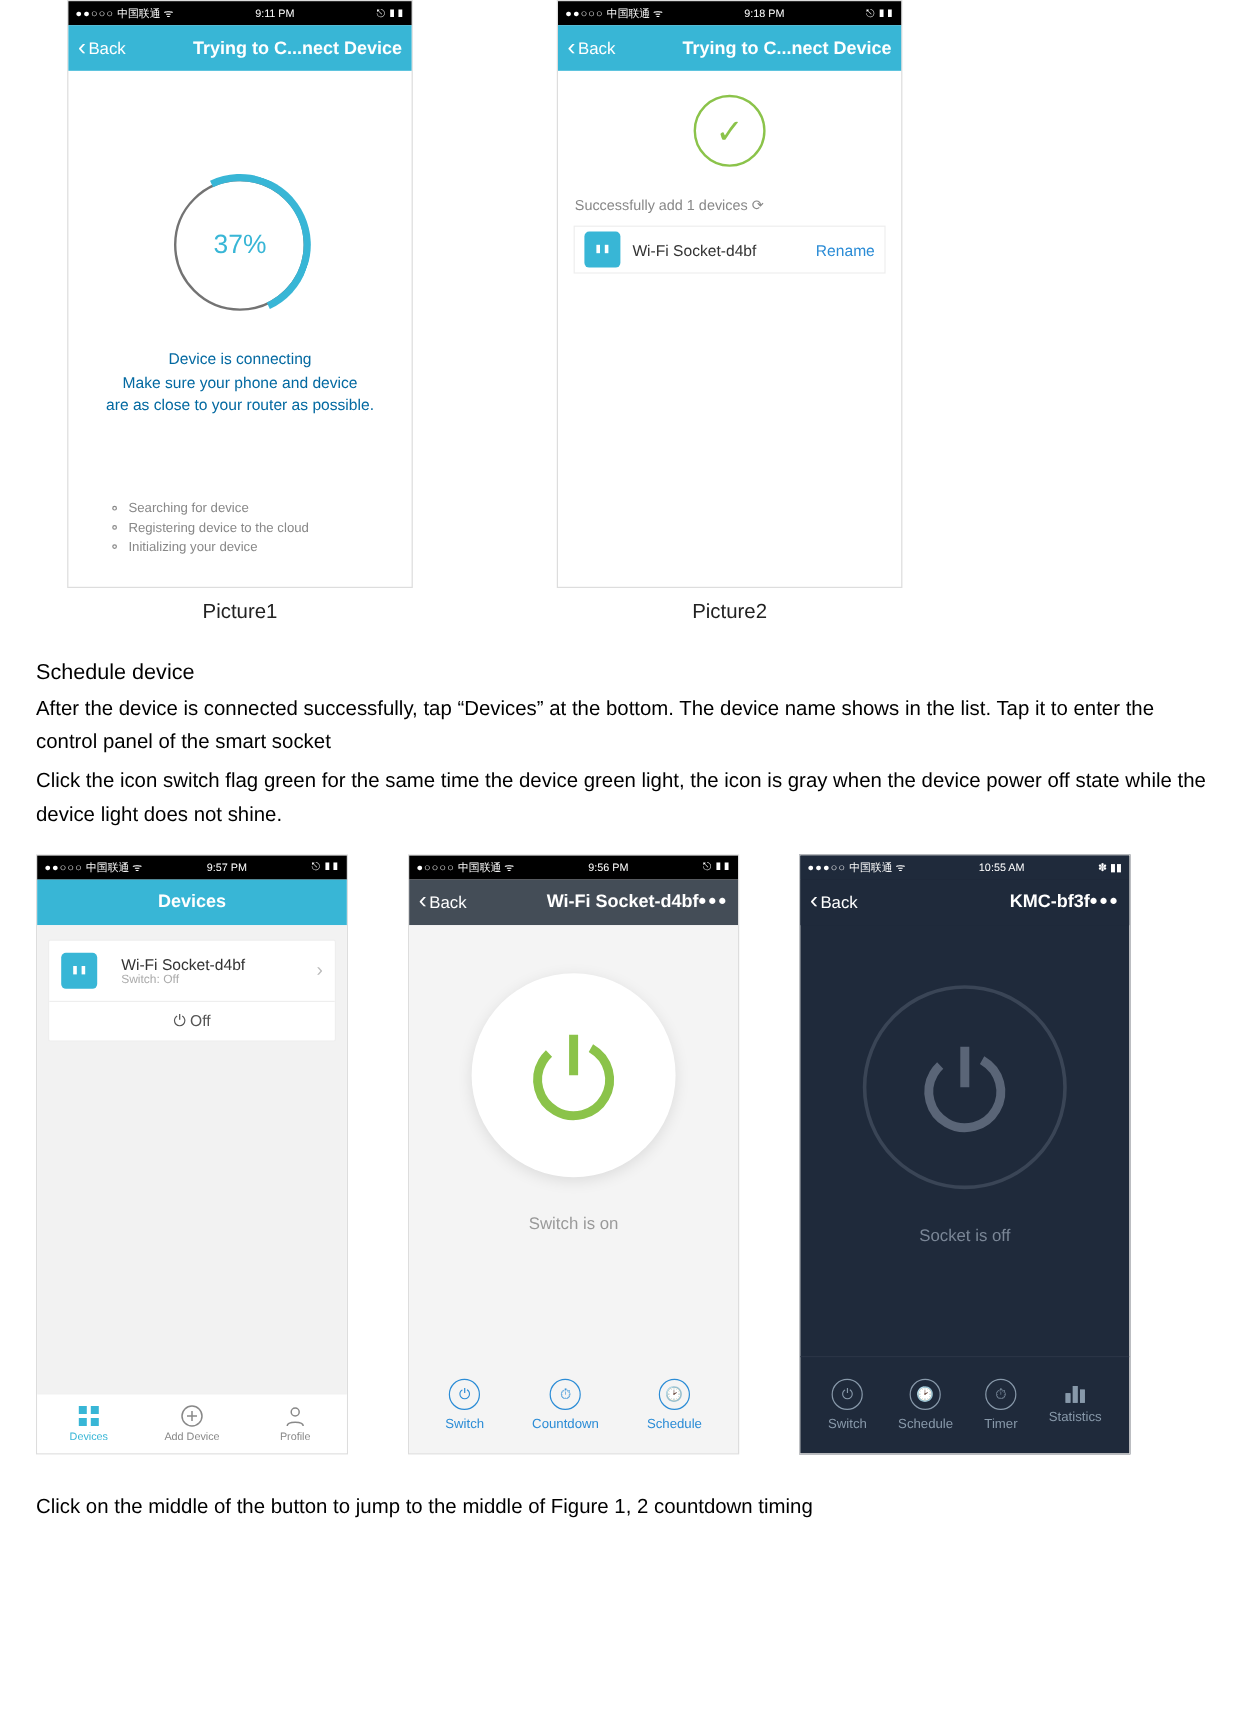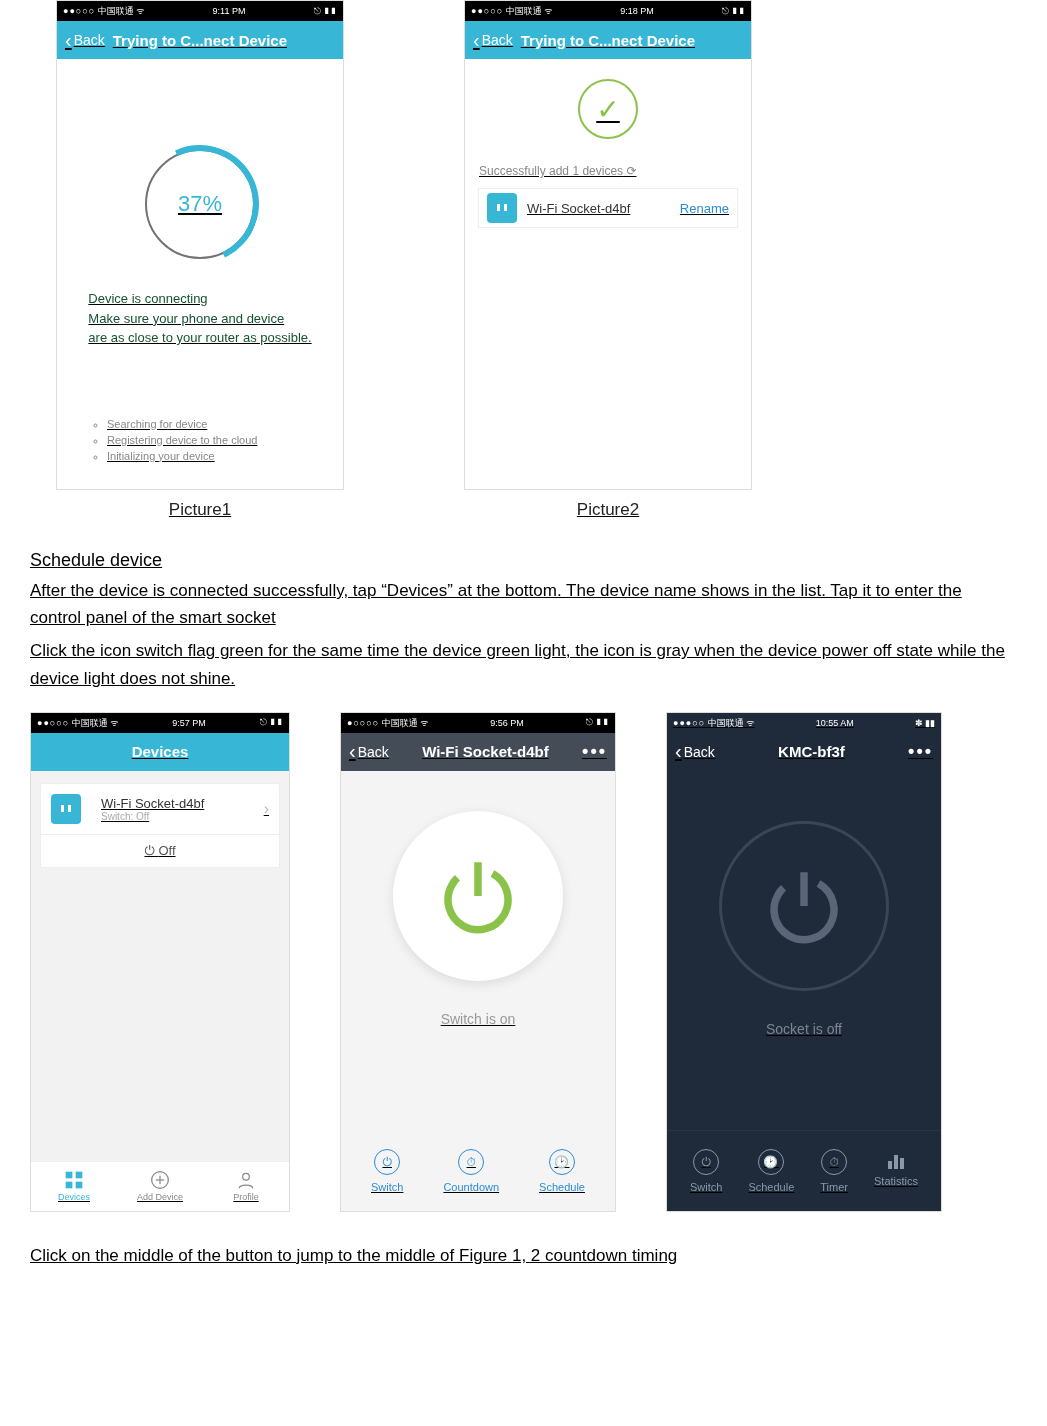--- a/index.html
+++ b/index.html
@@ -1,36 +1,36 @@
 <!DOCTYPE html>
 <html><head>
 <meta charset="utf-8">
 <style>
   * { box-sizing: border-box; margin: 0; padding: 0; }
   body { font-family: -apple-system, "Helvetica Neue", Arial, sans-serif; background:#fff; color:#000; width:1047px; }
-  .page { padding: 0 30px 30px 30px; text-decoration: underline; }
+  .page { padding: 0 30px 30px 30px; }
   .row { display:flex; gap:120px; margin-bottom:10px; }
   .phone { width:288px; background:#fff; border:1px solid #ddd; position:relative; display:flex; flex-direction:column; }
   .phone.dark { background:#1f2a3b; }
   .statusbar { height:20px; background:#000; color:#fff; font-size:9px; display:flex; align-items:center; justify-content:space-between; padding:0 6px; }
   .statusbar.dark { background:#1f2a3b; color:#fff; }
   .dots { letter-spacing:1px; }
   .navbar { height:38px; background:#38b6d6; color:#fff; display:flex; align-items:center; padding:0 8px; font-size:15px; font-weight:600; }
   .navbar.dark { background:#1f2a3b; }
   .navbar .back { font-weight:400; font-size:14px; display:flex; align-items:center; }
   .chev { font-size:20px; font-weight:400; margin-right:2px; }
-  .navbar .title { flex:1; text-align:center; margin-left:-40px;}
+  .navbar .title { flex:1; text-align:right; margin-left:-40px;}
   .navbar .title.left0 { margin-left:0;}
   .navbar .more { font-size:18px; letter-spacing:2px; }
   .body { flex:1; display:flex; flex-direction:column; align-items:center; }
   
   .progress-ring { margin-top:90px; width:110px; height:110px; border-radius:50%; background:#fff; border:2px solid #737373; position:relative; display:flex; align-items:center; justify-content:center; }
   .progress-ring::before{ content:""; position:absolute; inset:-6px; border-radius:50%; border:6px solid transparent; border-top-color:#38b6d6; border-right-color:#38b6d6; transform:rotate(20deg);}
   .progress-text { color:#38b6d6; font-size:22px; }
-  .conn-text { margin-top:30px; text-align:left; color:#14532d; font-size:13px; line-height:1.5; padding:0 10px;}
+  .conn-text { margin-top:30px; text-align:center; color:#0369a1; font-size:13px; line-height:1.5; padding:0 10px;}
   .checklist { margin-top:70px; align-self:flex-start; padding-left:50px; font-size:11px; color:#888; }
   .checklist li { list-style: circle; margin-bottom:4px; }
   
   .check-circle { margin-top:20px; width:60px; height:60px; border:2px solid #8bc34a; border-radius:50%; display:flex; align-items:center; justify-content:center; color:#8bc34a; font-size:28px; }
   .success-text { margin-top:25px; font-size:12px; color:#888; align-self:flex-start; padding-left:14px;}
   .device-row { margin-top:10px; width:260px; height:40px; display:flex; align-items:center; background:#fff; border:1px solid #eee; padding:0 8px;}
   .socket-icon { width:30px; height:30px; background:#38b6d6; border-radius:4px; position:relative; margin-right:10px;}
   .socket-icon::before, .socket-icon::after { content:""; position:absolute; width:3px; height:7px; background:#fff; top:11px; }
   .socket-icon::before{ left:10px;} .socket-icon::after{ left:17px;}
   .device-name { flex:1; font-size:13px; color:#333;}

